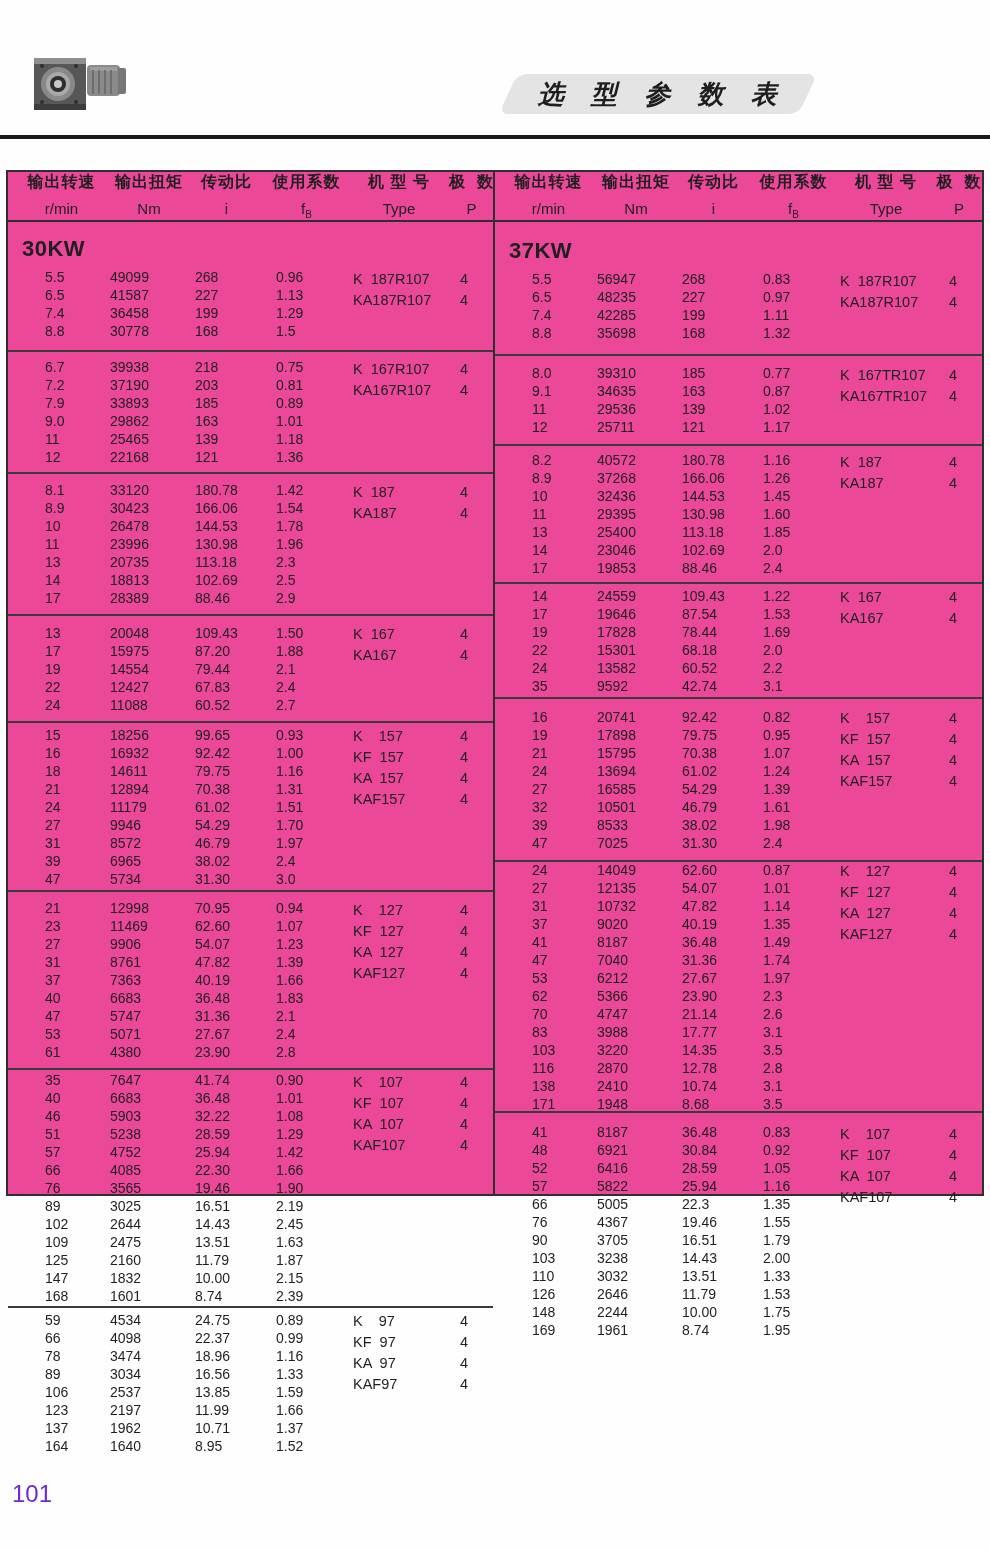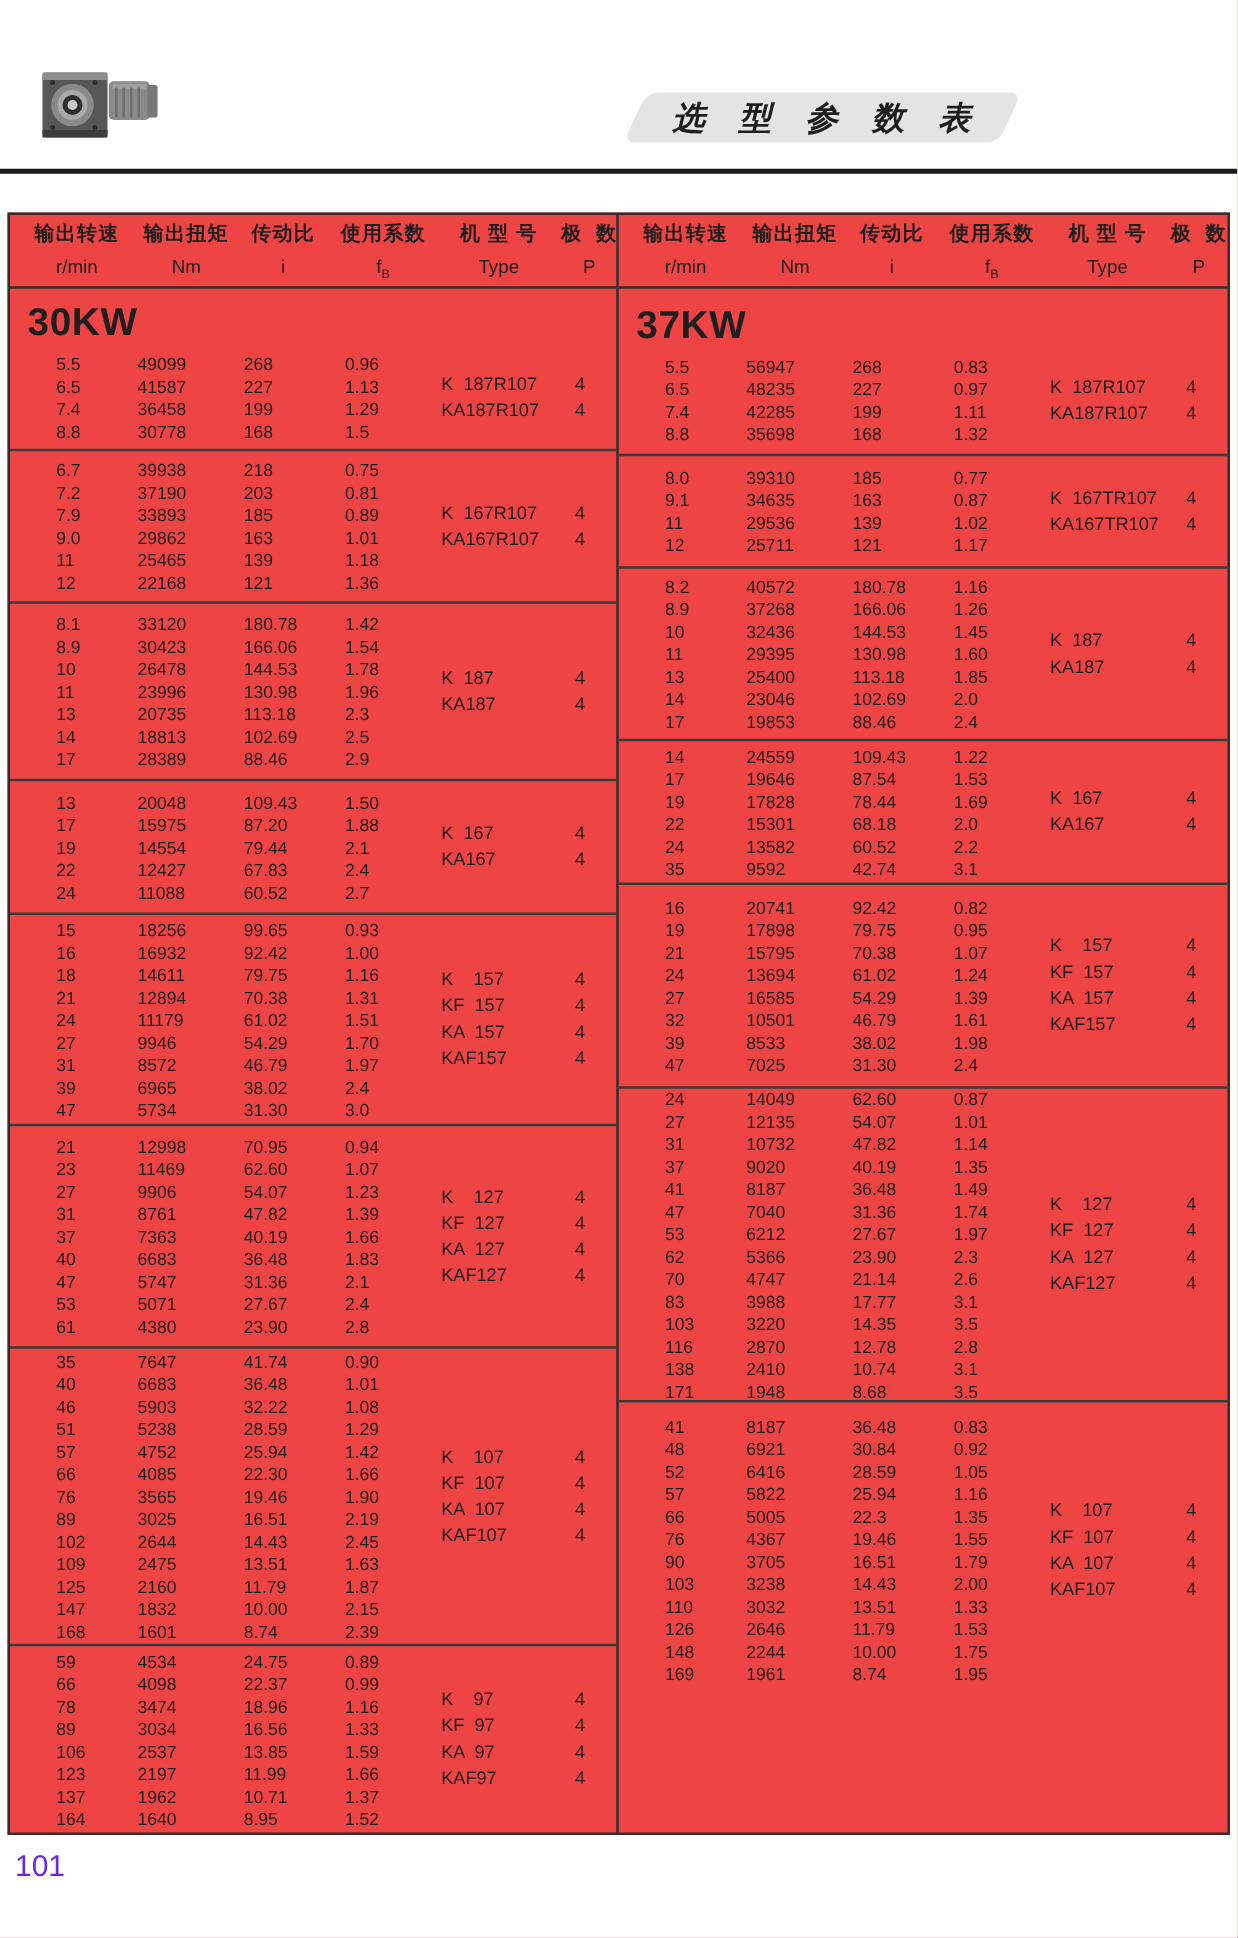--- a/index.html
+++ b/index.html
@@ -9,44 +9,44 @@
   
   .photo{position:absolute;left:30px;top:52px;width:100px;height:70px;}
   .banner{position:absolute;left:508px;top:74px;width:300px;height:40px;
           background:#e4e4e4;transform:skewX(-25deg);border-radius:9px;
           display:flex;align-items:center;justify-content:center;}
   .banner span{transform:skewX(25deg);font-style:italic;font-weight:700;
           font-size:26px;letter-spacing:10px;color:#1e1e1e;white-space:pre;padding-left:8px;}
   .thick-rule{position:absolute;left:0;top:135px;width:990px;height:4px;background:#1a1a1a;}
 
   
-  .seltable{position:absolute;left:6px;top:170px;width:978px;height:1298px;
-            border:2px solid #2f2f2f;box-sizing:border-box;display:flex;background:#ef4444;}
+  .seltable{position:absolute;left:6px;top:170px;width:978px;height:1026px;
+            border:2px solid #2f2f2f;box-sizing:border-box;display:flex;background:#ec4899;}
   .half{width:50%;display:flex;flex-direction:column;box-sizing:border-box;}
   .half.left{border-right:2px solid #2f2f2f;}
 
   .thead{height:63px;border-bottom:2px solid #2f2f2f;box-sizing:border-box;
          display:grid;grid-template-columns:95px 80px 75px 85px 100px 1fr;
          align-content:center;padding-left:6px;}
   .hc{text-align:center;}
   .zh{font-size:16px;font-weight:600;letter-spacing:1px;white-space:pre;}
   .en{font-size:15px;margin-top:7px;}
   .en .sub{font-size:10px;vertical-align:sub;}
 
   .tbody{flex:1;display:flex;flex-direction:column;}
   .block{box-sizing:border-box;display:flex;flex-direction:column;justify-content:center;}
   .block + .block{border-top:2px solid #3a3a3a;}
   .block.topalign{justify-content:flex-start;padding-top:10px;}
-  .sec-title{font-size:31px;font-weight:700;padding:4px 0 6px 14px;letter-spacing:0.5px;}
+  .sec-title{font-size:22px;font-weight:700;padding:4px 0 6px 14px;letter-spacing:0.5px;}
 
   .rowswrap{display:flex;align-items:stretch;}
   .datagrid{width:343px;}
   .drow{display:grid;grid-template-columns:65px 85px 81px 72px;
         padding-left:37px;height:18px;line-height:18px;font-size:14px;}
-  .types{flex:1;display:flex;flex-direction:column;justify-content:center;}
+  .types{flex:1;display:flex;flex-direction:column;justify-content:flex-start;}
   .tline{display:flex;align-items:center;height:21px;font-size:14.5px;}
   .tname{white-space:pre;padding-left:2px;}
   .tp{margin-left:auto;width:42px;text-align:center;margin-right:8px;}
 
   .pagenum{position:absolute;left:12px;top:1480px;font-size:24px;color:#6d28d9;}
 </style>
 </head>
 <body>
 
 <div class="page">

